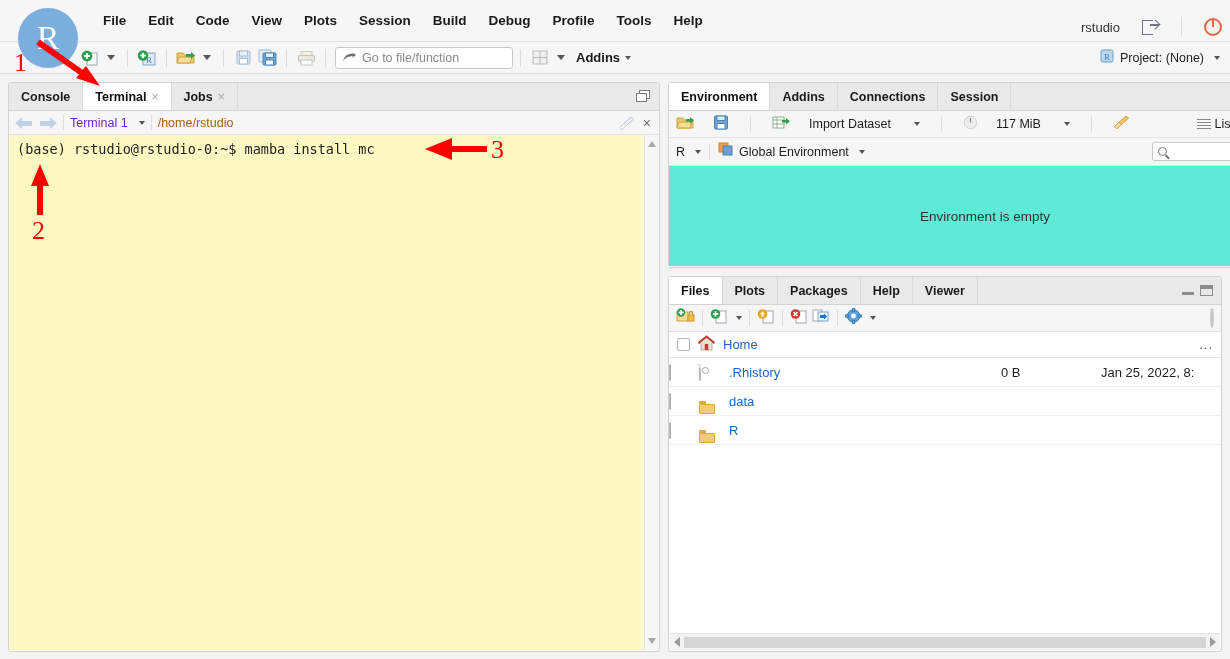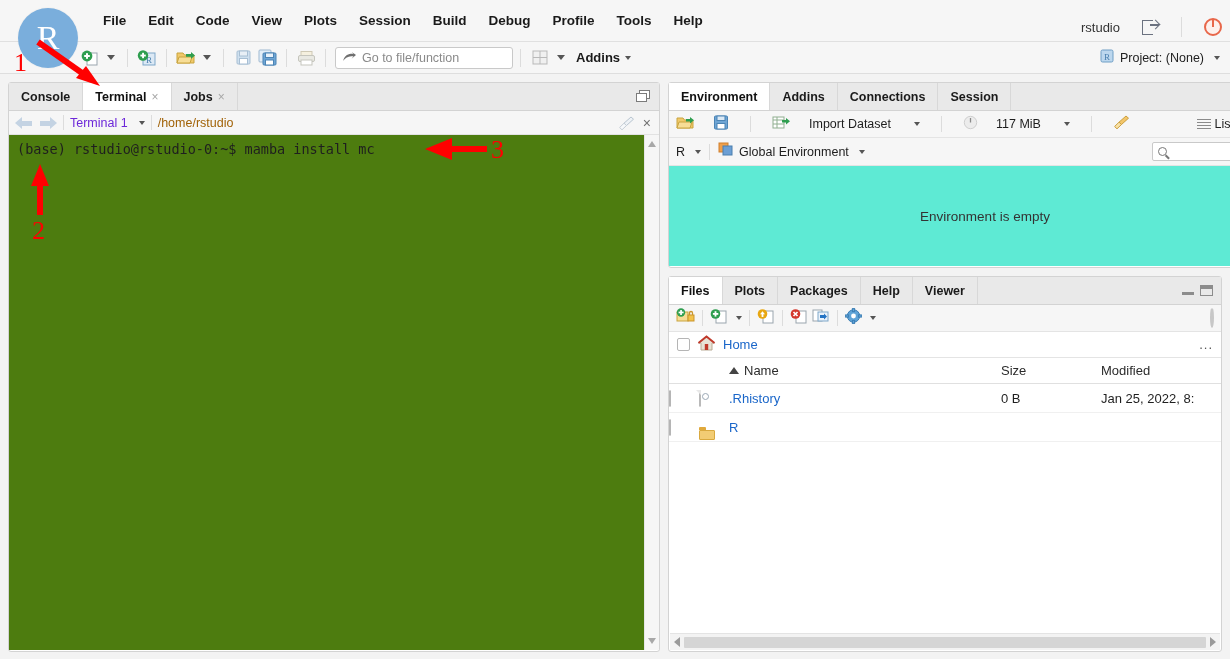--- a/index.html
+++ b/index.html
@@ -110,21 +110,21 @@
   .nav-right .shaft { left: 1px; }
   .nav-right .head { right: 0; border-left: 7px solid #9cb8d4; }
   .term-name { font-size: 12.5px; color: #6d28d9; }
   .term-path { font-size: 12.5px; color: #a16207; }
   .term-bar .vsep { width:1px; height:15px; background:#dcdcdc; }
   .term-right { margin-left: auto; display: flex; align-items: center; gap: 9px; padding-right: 2px; }
   .broom { width: 16px; height: 14px; position: relative; cursor: pointer; }
   .closex { font-size: 14px; color: #707070; cursor: pointer; line-height: 1; }
 
   .term-body {
-    position: relative; background: #4d7c0f; height: calc(100% - 53px);
+    position: relative; background: #fef9c3; height: calc(100% - 53px);
     overflow: hidden;
   }
   .term-line {
     font-family: "DejaVu Sans Mono", monospace; font-size: 13.5px;
     color: #1f1f1f; padding: 6px 8px 0 8px; white-space: pre;
   }
   .term-scroll {
     position: absolute; right: 0; top: 0; width: 15px; height: 100%;
     background: #f6f6f6; border-left: 1px solid #e6e6e6;
   }
@@ -578,41 +578,38 @@
         <svg width="19" height="16" viewBox="0 0 19 16">
           <path d="M1.5 8 L9.5 1.5 L17.5 8 H15 v7 H4 V8 Z" fill="#e8e2d6" stroke="#b9ac95"></path>
           <path d="M1.5 8 L9.5 1.5 L17.5 8" fill="none" stroke="#c0392b" stroke-width="2"></path>
           <rect x="7.8" y="9" width="3.4" height="6" fill="#c0392b"></rect>
         </svg>
       </span>
       <span class="home-link">Home</span>
       <span class="dots">...</span>
     </div>
 
-    <div class="files-head">
-      <span class="col-chk"></span>
-      <span class="col-ico"></span>
-      <span class="col-name">
-        <span class="sort-tri"></span>
-        <span>Name</span>
-      </span>
-      <span class="col-size">Size</span>
-      <span class="col-mod">Modified</span>
-    </div>
 
     <div class="file-row">
       <span class="col-chk"><span class="cbx"></span></span>
       <span class="col-ico"><span class="doc-ico"><span class="clk"></span></span></span>
       <span class="col-name file-name">.Rhistory</span>
       <span class="col-size file-size">0 B</span>
       <span class="col-mod file-mod">Jan 25, 2022, 8:</span>
     </div>
     <div class="file-row">
       <span class="col-chk"><span class="cbx"></span></span>
       <span class="col-ico"><span class="folder-ico"><span class="tabf"></span><span class="body"></span></span></span>
+      <span class="col-name file-name">data</span>
+      <span class="col-size file-size"></span>
+      <span class="col-mod file-mod"></span>
+    </div>
+    <div class="file-row">
+      <span class="col-chk"><span class="cbx"></span></span>
+      <span class="col-ico"><span class="folder-ico"><span class="tabf"></span><span class="body"></span></span></span>
       <span class="col-name file-name">R</span>
       <span class="col-size file-size"></span>
       <span class="col-mod file-mod"></span>
     </div>
 
     <div class="hscroll">
       <span class="hs-arrow-l"></span>
       <span class="hs-thumb"></span>
       <span class="hs-arrow-r"></span>
     </div>

